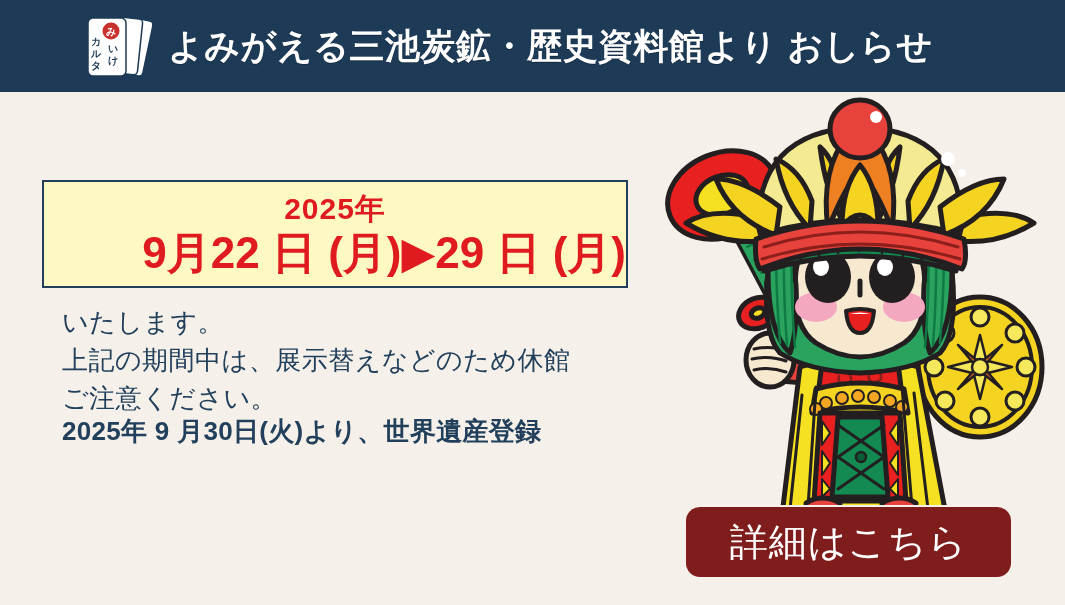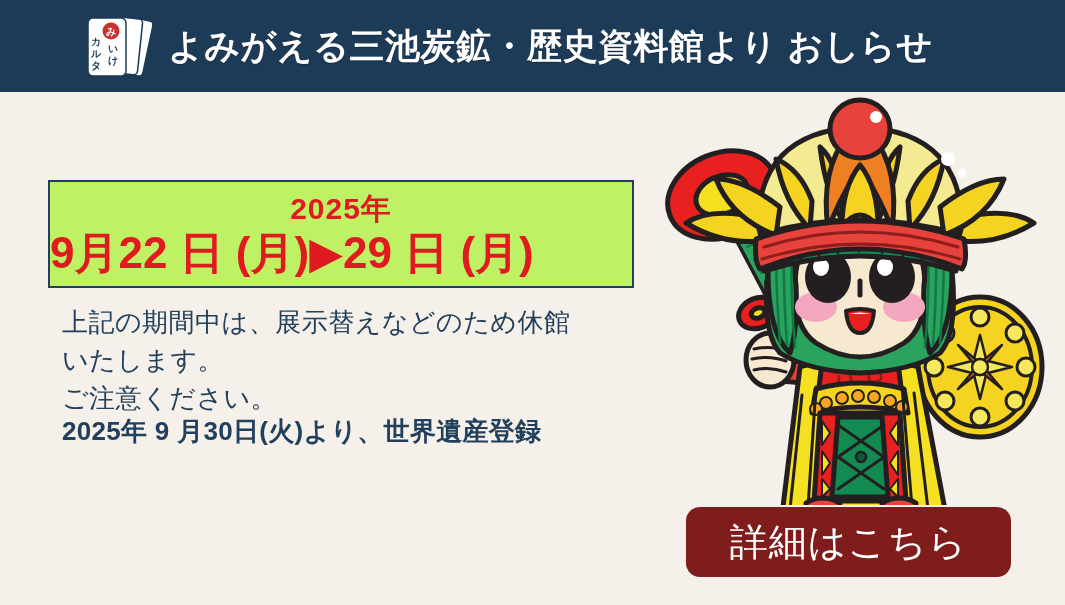--- a/index.html
+++ b/index.html
@@ -56,43 +56,43 @@
     top: 123px;
     font-size: 33px;
     font-weight: bold;
     color: #22405c;
     letter-spacing: 7px;
     white-space: nowrap;
   }
 
   .date-box {
     position: absolute;
-    left: 48px;
+    left: 42px;
     top: 180px;
     width: 586px;
     height: 108px;
     border: 2px solid #22405c;
     box-sizing: border-box;
-    background: #bef264;
+    background: #fef9c3;
   }
   .date-year {
     position: absolute;
     left: 0; right: 0;
     top: 7px;
     text-align: center;
     color: #e01b20;
     font-size: 30px;
     font-weight: bold;
     letter-spacing: 1px;
   }
   .date-main {
     position: absolute;
     left: 0; right: 0;
     top: 42px;
-    text-align: left;
+    text-align: right;
     color: #e01b20;
     font-size: 44px;
     font-weight: bold;
     letter-spacing: 0px;
     white-space: nowrap;
   }
 
   .body-text {
     position: absolute;
     left: 62px;
@@ -177,22 +177,22 @@
     <div class="header-title">よみがえる三池炭鉱・歴史資料館より おしらせ</div>
   </div>
 
 
   <div class="date-box">
     <div class="date-year">2025年</div>
     <div class="date-main">9月22 日 (月)▶29 日 (月)</div>
   </div>
 
   <div class="body-text">
+    <p>いたします。</p>
     <p>上記の期間中は、展示替えなどのため休館</p>
-    <p>いたします。</p>
     <p>ご注意ください。</p>
   </div>
 
   <div class="body-text-strong">
     <p>2025年 9 月30日(火)より、世界遺産登録</p>
   </div>
 
   <div class="mascot">
     <svg width="415" height="410" viewBox="0 0 415 410" xmlns="http://www.w3.org/2000/svg">
       <g stroke="#231f20" stroke-width="5" stroke-linejoin="round" stroke-linecap="round">

